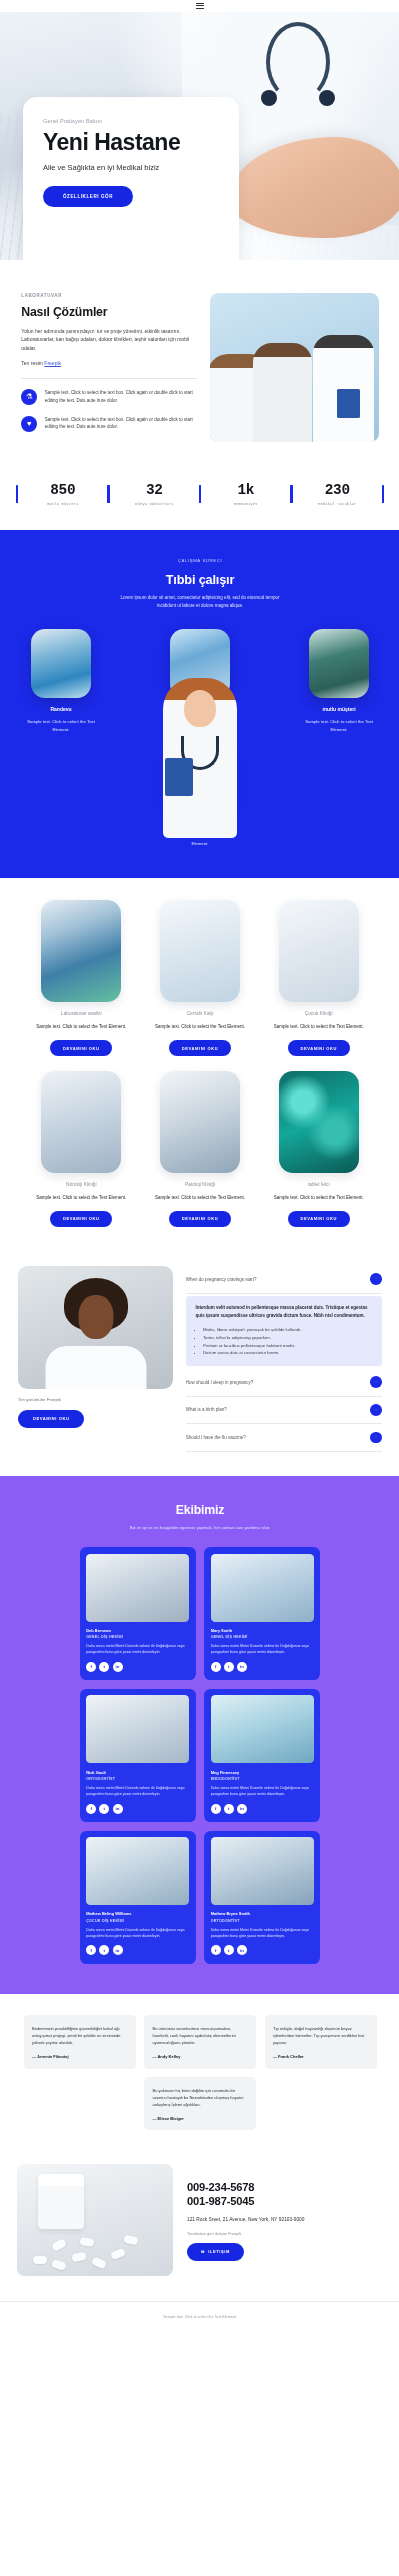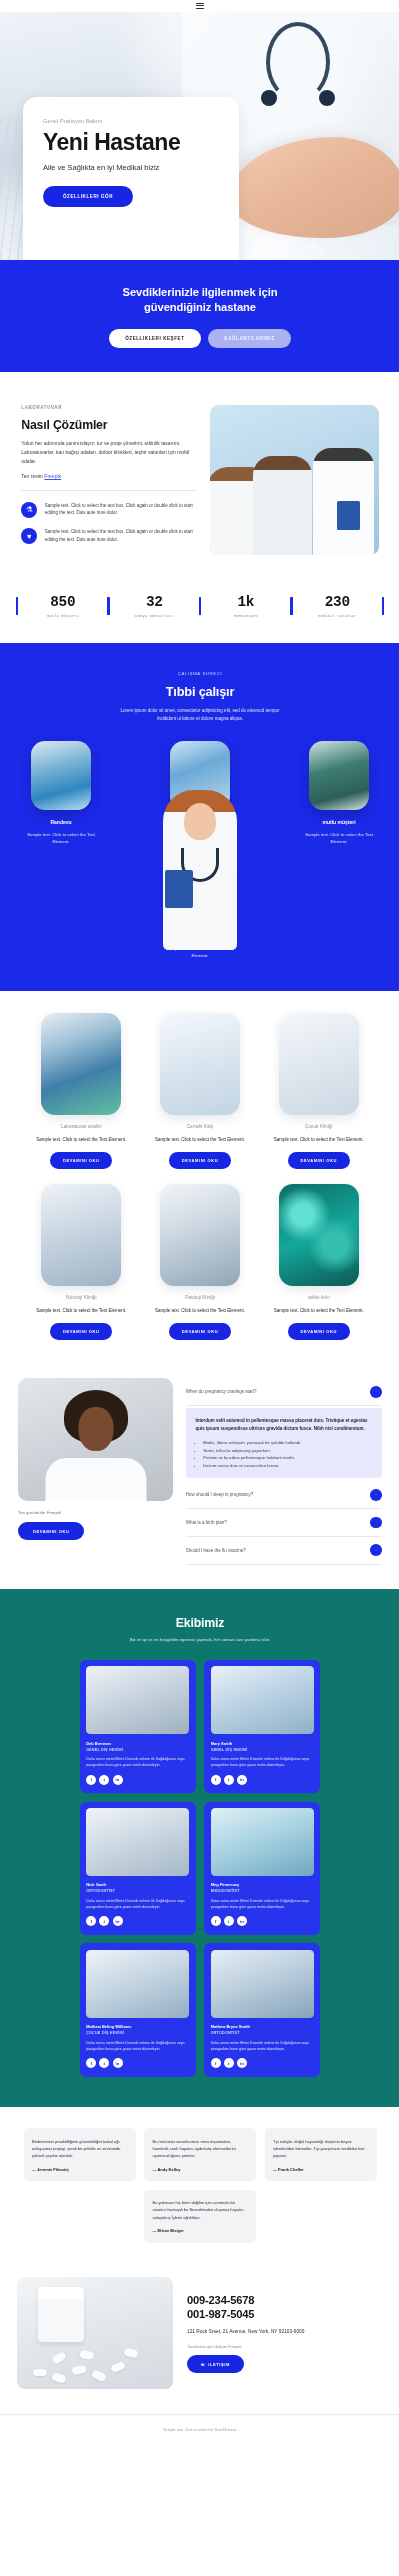--- a/index.html
+++ b/index.html
@@ -147,21 +147,21 @@
   .faq-left .btn{padding:6.4px 15px;font-size:4px;}
   .faq-right{flex:1;}
   .q{display:flex;align-items:center;justify-content:space-between;padding:7.5px 0;border-bottom:0.5px solid #e6e8ec;gap:5.3px;}
   .q span{font-size:4.5px;color:#53585f;}
   .plus{flex:0 0 11.7px;height:11.7px;border-radius:50%;background:#1b29e8;color:#fff;display:flex;align-items:center;justify-content:center;font-size:7px;line-height:1;}
   .ans{background:#e6e9fb;border-radius:3.2px;padding:8.5px 9.6px;margin:2.1px 0 3.2px;}
   .ans p.b{font-size:4.5px;line-height:1.75;font-weight:700;color:#1d2128;margin-bottom:6.4px;}
   .ans li{font-size:4.3px;line-height:1.8;color:#3b4049;margin-left:7.5px;}
 
   
-  .team{background:#0f766e;padding:27px 32px 30px;text-align:center;}
+  .team{background:#8b5cf6;padding:27px 32px 30px;text-align:center;}
   .team h3{color:#fff;font-size:12.3px;font-weight:700;letter-spacing:-0.2px;margin-bottom:6.4px;}
   .team .lead{color:#dfe3ff;font-size:4.3px;line-height:1.7;max-width:176px;margin:0 auto 16px;}
   .team-grid{display:flex;flex-wrap:wrap;gap:8.5px;justify-content:center;}
   .member{width:116px;background:#2634ee;border-radius:6.4px;padding:6.4px 6.4px 8.5px;text-align:left;}
   .member .ph{width:100%;height:68px;border-radius:4.3px;margin-bottom:6.4px;}
   .m1{background:linear-gradient(160deg,#eef2f6 0%,#c8d4df 45%,#9fb0c0 100%);}
   .m2{background:linear-gradient(160deg,#e9f1f7 0%,#bcd3e4 45%,#8fb0c8 100%);}
   .m3{background:linear-gradient(160deg,#f0f4f8 0%,#cdd9e3 45%,#a6b7c6 100%);}
   .m4{background:linear-gradient(160deg,#dff0f5 0%,#a9d3e2 45%,#6fa8c2 100%);}
   .m5{background:linear-gradient(160deg,#eef3f7 0%,#c6d6e2 45%,#93aec3 100%);}
@@ -219,25 +219,20 @@
     <div class="hand"></div>
 
     <div class="hero-card">
       <div class="eyebrow">Genel Pratisyen Bakım</div>
       <div class="hero-title">Yeni Hastane</div>
       <div class="hero-sub">Aile ve Sağlıkta en iyi Medikal biziz</div>
       <button class="btn">ÖZELLIKLERI GÖR</button>
     </div>
   </section>
 
-  <section class="cta">
-    <h2>Sevdiklerinizle ilgilenmek için güvendiğiniz hastane</h2>
-    <button class="btn btn-white">ÖZELLIKLERI KEŞFET</button>
-    <button class="btn btn-ghost">BAĞLANTILARIMIZ</button>
-  </section>
 
   <section class="sol">
     <div class="sol-left">
       <div class="sol-eyebrow">Laboratuvar</div>
       <h3>Nasıl Çözümler</h3>
       <p>Yolun her adımında yanınızdayız: tur ve proje yönetimi, etkinlik tasarımı. Laboratuvarlar, kan bağışı odaları, doktor klinikleri, teşhir salonları için mobil odalar.</p>
       <p>
         <span>Ten resim </span><a class="lnk" href="#">Freepik</a>
       </p>
       <div class="hr"></div>

